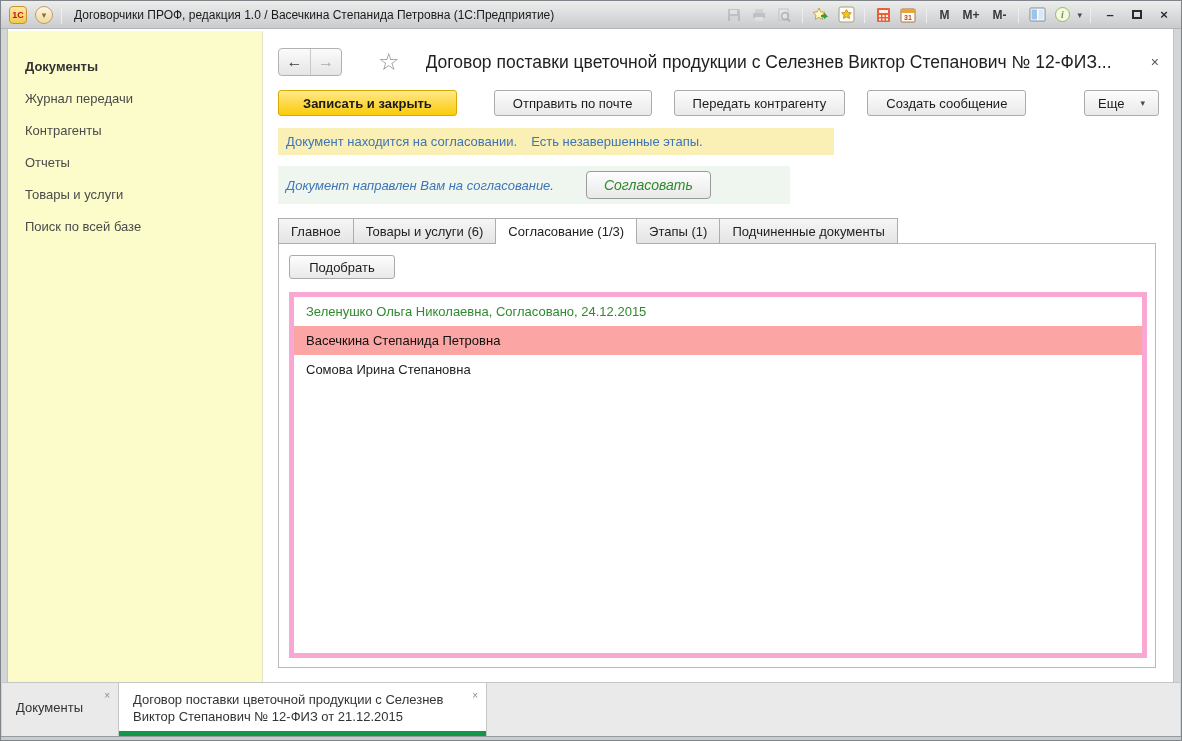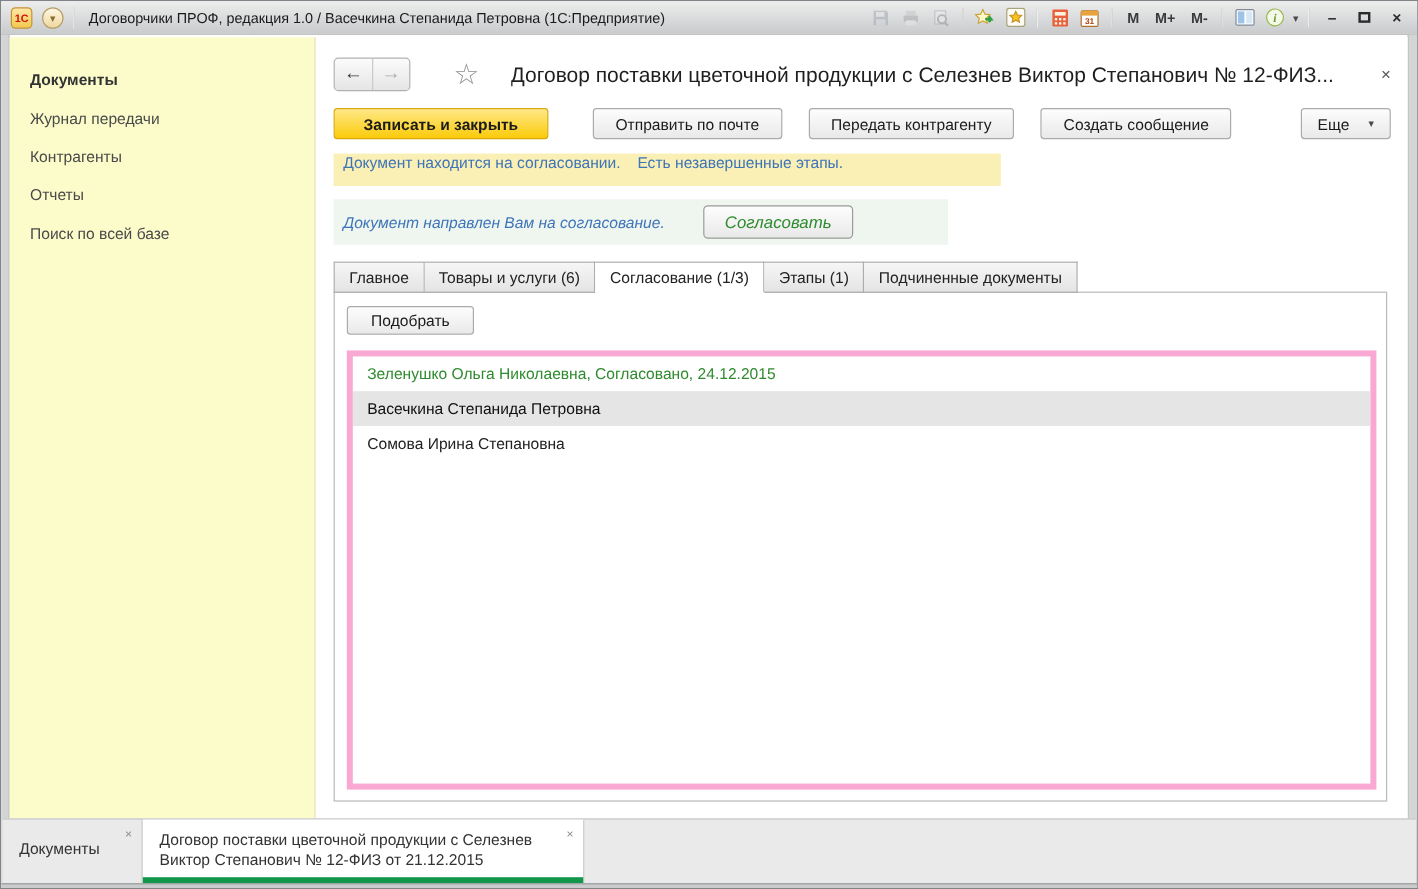--- a/index.html
+++ b/index.html
@@ -54,40 +54,40 @@
   .doc-close { font-size:14px; color:#555; margin-left:8px; padding:0 4px; }
 
   .cmdbar { position:absolute; top:59px; left:14px; right:14px; height:26px; display:flex; gap:22px; }
   .btn { height:26px; font-size:13px; color:#1B1B1B; border:1px solid #ABABAB; border-radius:3px;
          background:linear-gradient(#FDFDFD,#E9E9E9); display:flex; align-items:center; padding:0 18px; cursor:pointer; }
   .btn.gold { font-weight:bold; border-color:#D9A908; background:linear-gradient(#FFE888,#FBCB0A); padding:0 24px; margin-right:15px; }
   .btn.more { margin-left:auto; padding:0 13px;justify-content:space-between; }
   .btn.more .caret { margin-left:16px; }
 
   .banner1 { position:absolute; top:97px; left:14px; width:556px; height:27px; background:#FAF0B5;
-             display:flex; align-items:flex-start; gap:14px; padding-left:8px;
+             display:flex; align-items:center; gap:14px; padding-left:8px;
              font-size:13px; color:#3E74B8; }
   .banner2 { position:absolute; top:135px; left:14px; width:512px; height:38px; background:#EFF6EF;
              display:flex; align-items:center; gap:32px; padding-left:8px;
              font-size:13px; color:#3E74B8;font-style:italic; }
   .btn.approve { color:#2E8B2E; font-size:14px; height:28px; border-color:#9B9B9B; border-radius:4px; padding:0 17px; }
 
   .tabstrip { position:absolute; top:187px; left:14px; height:26px; display:flex; z-index:2; font-size:13px; color:#222; }
   .tab { height:26px; line-height:25px; padding:0 12px; border:1px solid #ADADAD; border-left:none;
          background:linear-gradient(#F6F6F6,#E4E4E4); cursor:pointer; white-space:nowrap; }
   .tab.first { border-left:1px solid #ADADAD; }
   .tab.active { background:#FFF; border-bottom:1px solid #FFF; }
 
   .tabpage { position:absolute; top:212px; left:14px; width:878px; height:425px;
              border:1px solid #B9B9B9; background:#FFF; z-index:1; }
   .pickbtn { position:absolute; top:11px; left:10px; width:106px; height:24px; justify-content:center; }
   .listbox { position:absolute; left:10px; right:8px; top:48px; bottom:9px; border:5px solid #f9a8d4; overflow:hidden; }
   .lrow { height:29px; line-height:29px; padding-left:12px; font-size:13px; color:#222; cursor:pointer; white-space:nowrap; }
   .lrow.approved { color:#2F8A2F; }
-  .lrow.selected { background:#e5e5e5; color:#101010; }
+  .lrow.selected { background:#fca5a5; color:#101010; }
 
   
   .bottombar { position:absolute; left:1px; right:1px; bottom:4px; height:54px;
                background:#EAEAEA; border-top:1px solid #C6C6C6; display:flex; }
   .btab { position:relative; border-right:1px solid #C6C6C6; cursor:pointer; }
   .btab .bx { position:absolute; top:7px; right:8px; font-size:10px; color:#8A8A8A; }
   .btab1 { width:117px; }
   .btab1 .blabel { position:absolute; left:14px; top:17px; font-size:13px; color:#333; }
   .btab2 { width:368px; background:#FFF; }
   .btab2 .blabel { position:absolute; left:14px; top:8px; right:28px; font-size:13px; color:#333; line-height:17px; }
@@ -194,20 +194,21 @@
   </div>
 
   <div class="strip-left"></div>
   <div class="strip-right"></div>
 
   <div class="sidebar">
     <div class="side-item bold">Документы</div>
     <div class="side-item">Журнал передачи</div>
     <div class="side-item">Контрагенты</div>
     <div class="side-item">Отчеты</div>
+    <div class="side-item">Товары и услуги</div>
     <div class="side-item">Поиск по всей базе</div>
   </div>
 
   <div class="content">
 
     <div class="doc-head">
       <div class="navgroup">
         <div class="navbtn">
             <span>←</span>
           </div>

